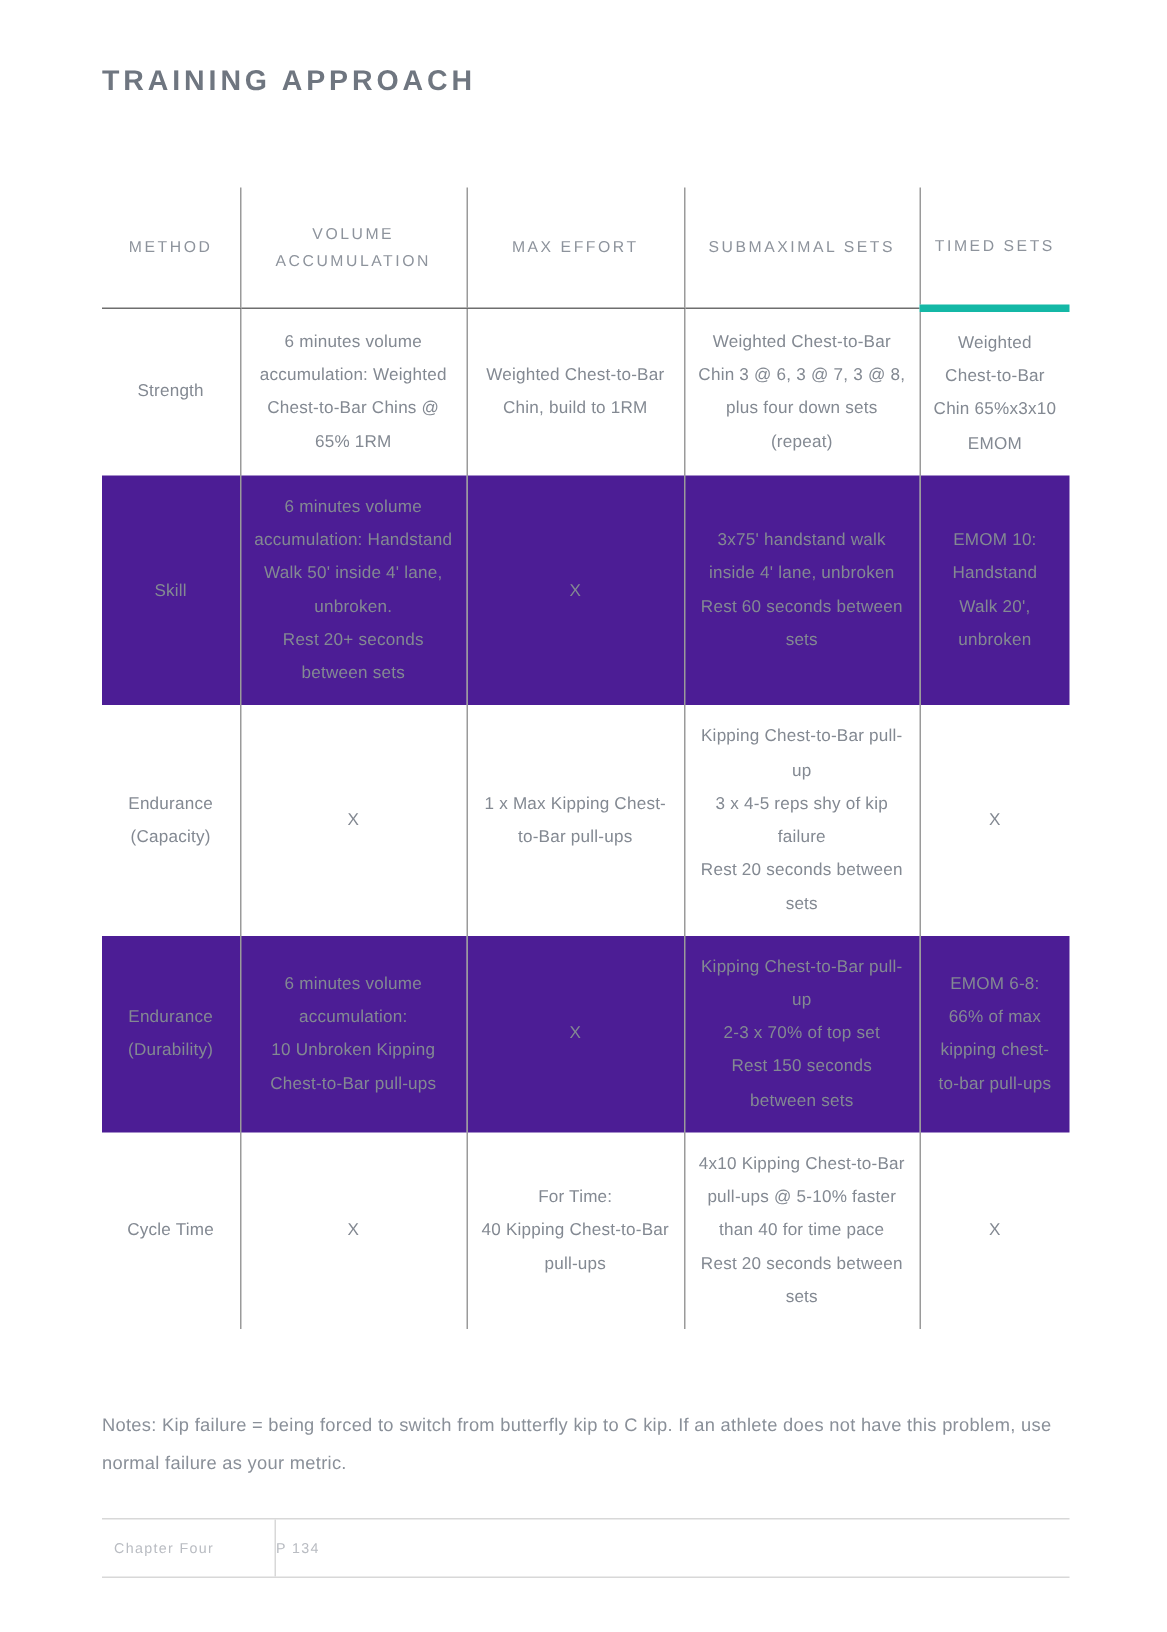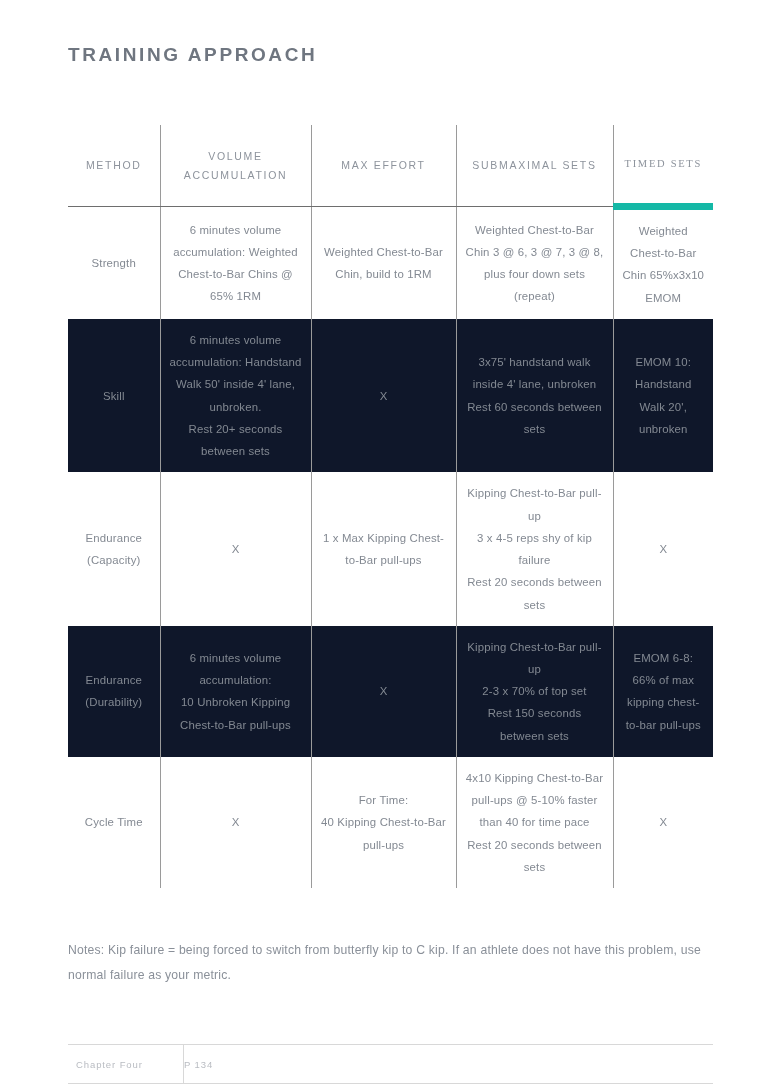--- a/index.html
+++ b/index.html
@@ -69,36 +69,35 @@
 
   table.matrix thead th {
     height: 78px;
     font-size: 10.5px;
     letter-spacing: 1.7px;
     line-height: 1.75;
     color: #8d939c;
     border-bottom: 1px solid #6e6e6e;
   }
   table.matrix thead th:last-child {
-    border-bottom: 7px solid #14b8a6;
-    font-family: Liberation Serif, serif;
+    border-bottom: 5px solid #14b8a6;
   }
 
   table.matrix tbody td {
     font-size: 11.4px;
     line-height: 1.95;
     letter-spacing: 0.15px;
     color: #838992;
     padding-top: 10px;
     padding-bottom: 10px;
     margin-left: 34px;
   }
 
   table.matrix tbody tr.shaded td {
-    background: #0f172a;
+    background: #4c1d95;
   }
 
   table.matrix tbody td.method-cell {
     color: #838992;
   }
 
   .cell-line { display: block; }
 
   
   .notes {
@@ -119,21 +118,20 @@
     top: 1012px;
     width: 645px;
     border-top: 1px solid #d8d8d8;
     border-bottom: 1px solid #d8d8d8;
     height: 38px;
     display: flex;
     align-items: center;
     font-size: 9.5px;
     letter-spacing: 0.9px;
     color: #b9bcc2;
-    margin-top: 32px;
   }
   .footer .f-chapter {
     width: 115px;
     padding-left: 8px;
     box-sizing: border-box;
   }
   .footer .f-divider {
     width: 1px;
     align-self: stretch;
     background: #d8d8d8;

